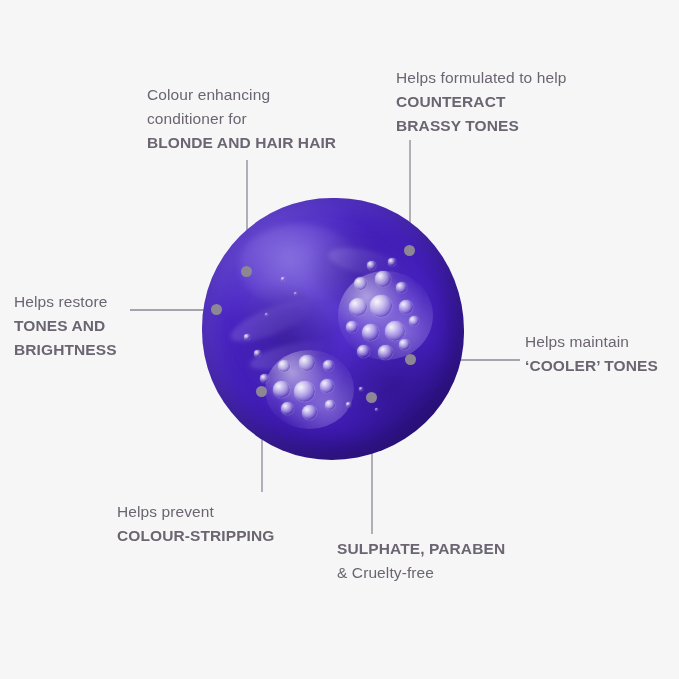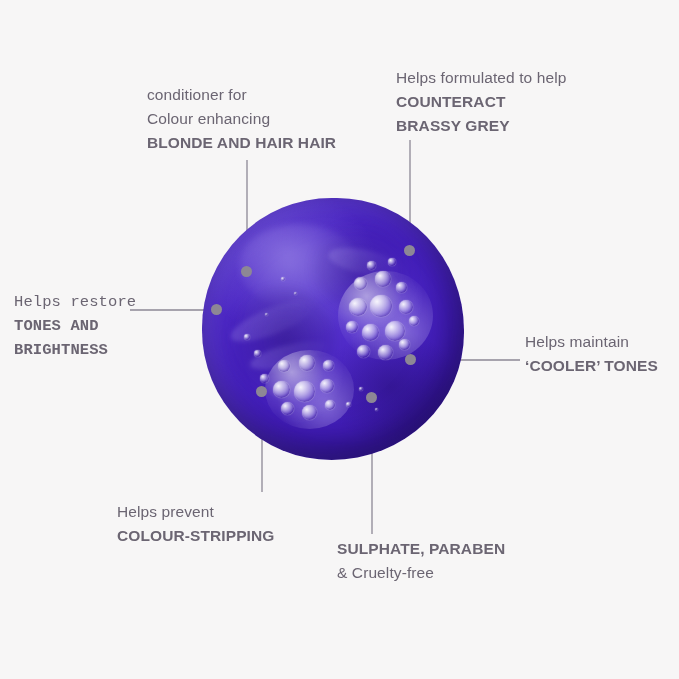--- a/index.html
+++ b/index.html
@@ -191,32 +191,32 @@
   </div>
 
   <div class="dot" style="left:241px;top:266px;"></div>
   <div class="dot" style="left:404px;top:245px;"></div>
   <div class="dot" style="left:211px;top:304px;"></div>
   <div class="dot" style="left:405px;top:354px;"></div>
   <div class="dot" style="left:256px;top:386px;"></div>
   <div class="dot" style="left:366px;top:392px;"></div>
 
   <div class="callout" style="left:147px;top:83px;width:235px;">
+    <div>Colour enhancing</div>
     <div>conditioner for</div>
-    <div>Colour enhancing</div>
     <div class="bold">BLONDE AND HAIR HAIR</div>
   </div>
 
   <div class="callout" style="left:396px;top:66px;width:245px;">
     <div>Helps formulated to help</div>
     <div class="bold">COUNTERACT</div>
-    <div class="bold">BRASSY GREY</div>
-  </div>
-
-  <div class="callout" style="left:14px;top:290px;width:145px;font-family:Liberation Mono, monospace;">
+    <div class="bold">BRASSY TONES</div>
+  </div>
+
+  <div class="callout" style="left:14px;top:290px;width:145px;">
     <div>Helps restore</div>
     <div class="bold">TONES AND</div>
     <div class="bold">BRIGHTNESS</div>
   </div>
 
   <div class="callout" style="left:117px;top:500px;width:205px;">
     <div>Helps prevent</div>
     <div class="bold">COLOUR-STRIPPING</div>
   </div>
 

